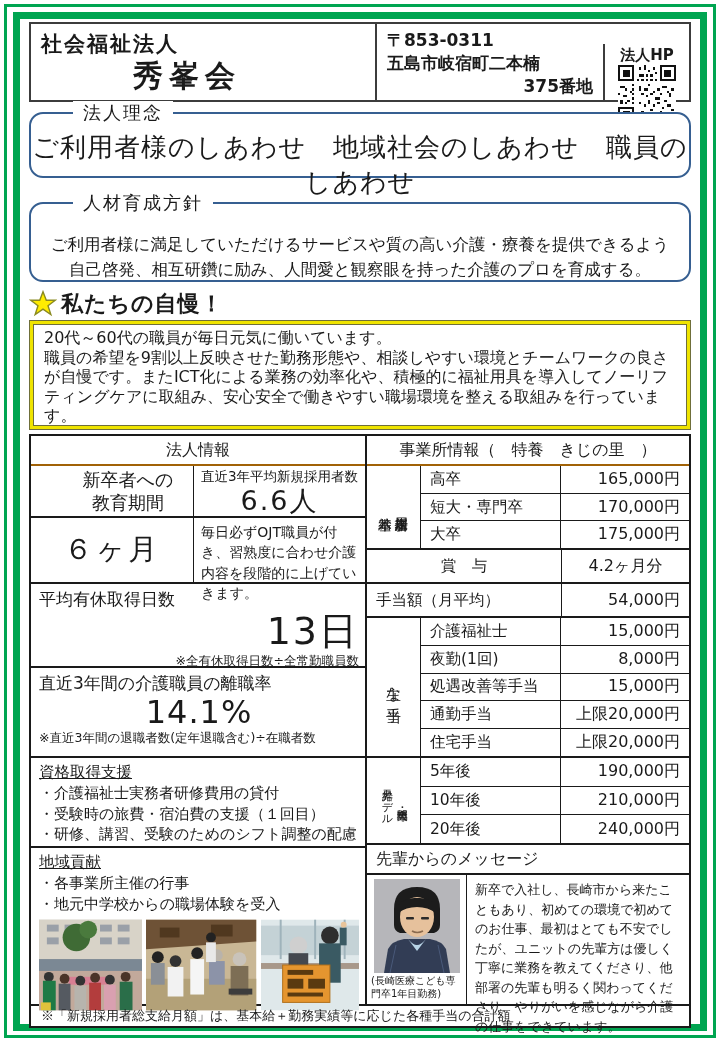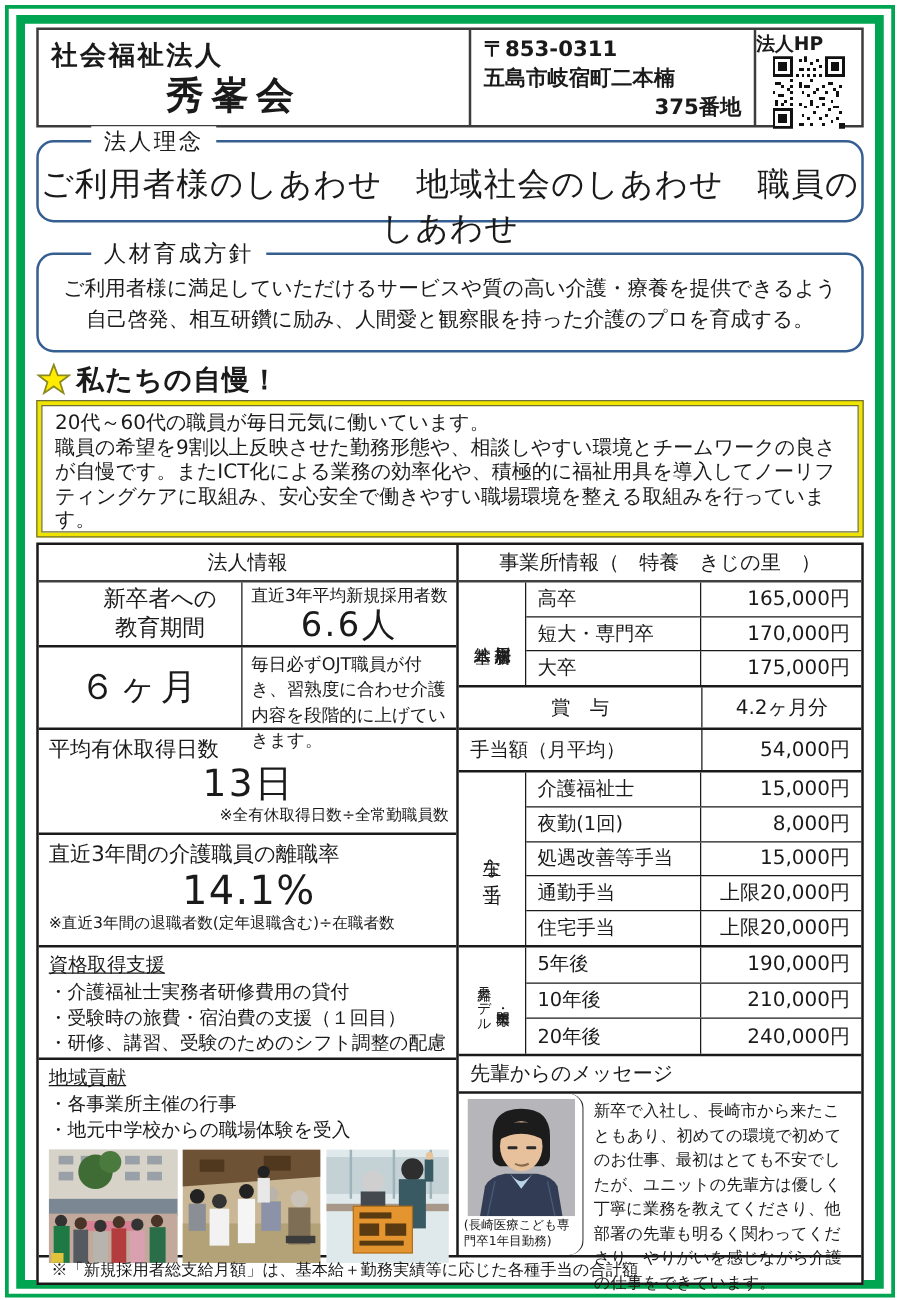--- a/index.html
+++ b/index.html
@@ -9,64 +9,64 @@
   .frame-thick { position:absolute; top:12px; left:13px; right:13px; bottom:9px; border:7px solid #00a551; pointer-events:none; }
   .content { position:absolute; left:29px; top:22px; width:662px; }
 
   
   .hdr { display:flex; height:80px; border:2px solid #3c3c3c; background:#fff; }
   .hdr-left { flex:1; padding:6px 10px; }
   .org-type { font-size:21px; font-weight:bold; letter-spacing:2px; }
   .org-name { font-size:30px; font-weight:bold; letter-spacing:6px; margin-left:92px; margin-top:-2px; }
   .hdr-mid { width:228px; border-left:2px solid #3c3c3c; padding:5px 10px; font-size:17px; font-weight:bold; line-height:1.35; }
   .addr-num { text-align:right; }
-  .hdr-right { width:86px; border-left:2px solid #3c3c3c; padding-top:3px; }
+  .hdr-right { width:86px; border-left:2px solid #3c3c3c; text-align:center; padding-top:3px;margin-top:20px; }
   .hp-label { font-size:15px; font-weight:bold; line-height:1.1; }
   .qr { display:block; margin:1px auto 0; }
 
   
   .rbox { position:relative; border:2px solid #365f91; border-radius:14px; background:#fff; }
   .rbox-title { position:absolute; top:-13px; left:42px; background:#fff; padding:0 10px; font-size:18px; letter-spacing:2px; }
   .box-phil { height:66px; margin-top:10px; }
   .phil-text { padding-top:16px; text-align:center; font-size:26px; letter-spacing:1px; }
   .box-policy { height:80px; margin-top:24px; }
-  .policy-text { padding-top:15px; text-align:center; font-size:16.5px; line-height:1.5; white-space:pre-line; }
+  .policy-text { padding-top:29px; text-align:center; font-size:16.5px; line-height:1.5; white-space:pre-line; }
 
   
   .pride-heading { height:32px; margin-top:6px; display:flex; align-items:center; gap:4px; }
   .pride-heading .txt { font-size:22px; font-weight:bold; letter-spacing:1px; }
   .pride-outer { height:110px; border:1px solid #6f6f3a; background:#efe400; padding:3px; }
   .pride-inner { height:100%; border:1px solid #6f6f3a; background:#fff; padding:3px 10px; font-size:16px; line-height:1.22; }
 
   
   .mt { margin-top:4px; border:2px solid #1a1a1a; background:#fff; }
   .mt-cols { display:flex; }
   .mt-left { width:336px; border-right:2px solid #1a1a1a; }
   .mt-right { width:322px; }
-  .th { height:30px; border-bottom:2px solid #404040; display:flex; align-items:center; justify-content:center; font-size:16px; }
+  .th { height:30px; border-bottom:2px solid #a16207; display:flex; align-items:center; justify-content:center; font-size:16px; }
   .pre { white-space:pre-line; }
 
   .edu-row { display:flex; border-bottom:2px solid #1a1a1a; }
   .edu1 { height:52px; }
   .edu2 { height:66px; }
   .edu-l { width:163px; border-right:1px solid #1a1a1a; display:flex; align-items:center; justify-content:center; text-align:center; }
   .edu-r { flex:1; }
   .edu-label { font-size:18px; line-height:1.3;padding-left:32px; }
   .edu-cap { font-size:13.5px; text-align:center; padding-top:2px; }
   .edu-big { font-size:27px; text-align:center; line-height:1; margin-top:1px; letter-spacing:2px; }
   .period { font-size:29px; letter-spacing:3px; }
   .ojt { font-size:14px; line-height:1.45; padding:4px 7px; }
 
   .lblock { padding:4px 6px 0 8px; }
   .b-paid { height:84px; border-bottom:2px solid #1a1a1a; }
   .b-turn { height:90px; border-bottom:2px solid #1a1a1a; }
   .b-qual { height:90px; border-bottom:2px solid #1a1a1a; }
   .b-comm { height:156px; }
   .blk-title { font-size:17px; }
-  .blk-big { font-size:30px; text-align:center; line-height:1.1; letter-spacing:2px; }
+  .blk-big { font-size:38px; text-align:right; line-height:1.1; letter-spacing:2px; }
   .blk-big2 { font-size:32px; text-align:center; line-height:1.1; letter-spacing:1px; }
   .blk-note { font-size:12.5px; }
   .note-r { text-align:right; }
   .list-title { font-size:15.5px;text-decoration:underline; }
   .list-item { font-size:15px; line-height:1.38; }
   .photos { display:flex; gap:4px; margin-top:5px; }
   .photos svg { display:block; }
 
   
   .grp { display:flex; border-bottom:2px solid #1a1a1a; }
@@ -85,21 +85,21 @@
   .gl { width:140px; border-right:1px solid #1a1a1a; display:flex; align-items:center; padding-left:9px; font-size:15.5px; }
   .gv { flex:1; display:flex; align-items:center; justify-content:flex-end; padding-right:9px; font-size:16px; }
   .srow { height:34px; display:flex; border-bottom:2px solid #1a1a1a; }
   .srow .gl-wide { width:195px; border-right:1px solid #1a1a1a; display:flex; align-items:center; padding-left:9px; font-size:15.5px; }
   .center { justify-content:center !important; padding:0 !important; }
   .g-sal { height:84px; }
   .g-allow { height:140px; }
   .g-raise { height:87px; }
   .msg-title { height:30px; border-bottom:2px solid #1a1a1a; display:flex; align-items:center; padding-left:9px; font-size:16px; }
   .msg-body { height:129px; display:flex; }
-  .msg-photo { width:100px; border-right:1px solid #1a1a1a; padding:4px 4px 2px;border-radius:12px; }
+  .msg-photo { width:100px; border-right:1px solid #1a1a1a; padding:4px 4px 2px; }
   .msg-photo svg { display:block; margin:0 auto; }
   .msg-cap { font-size:10px; line-height:1.25; margin-top:2px; }
   .msg-text { flex:1; font-size:13px; line-height:1.5; padding:5px 8px; }
 
   .mt-foot { border-top:2px solid #1a1a1a; height:22px; font-size:13px; display:flex; align-items:center; padding-left:10px;font-family:Liberation Serif, serif; }
 </style>
 </head>
 <body>
 
 <div class="page">

